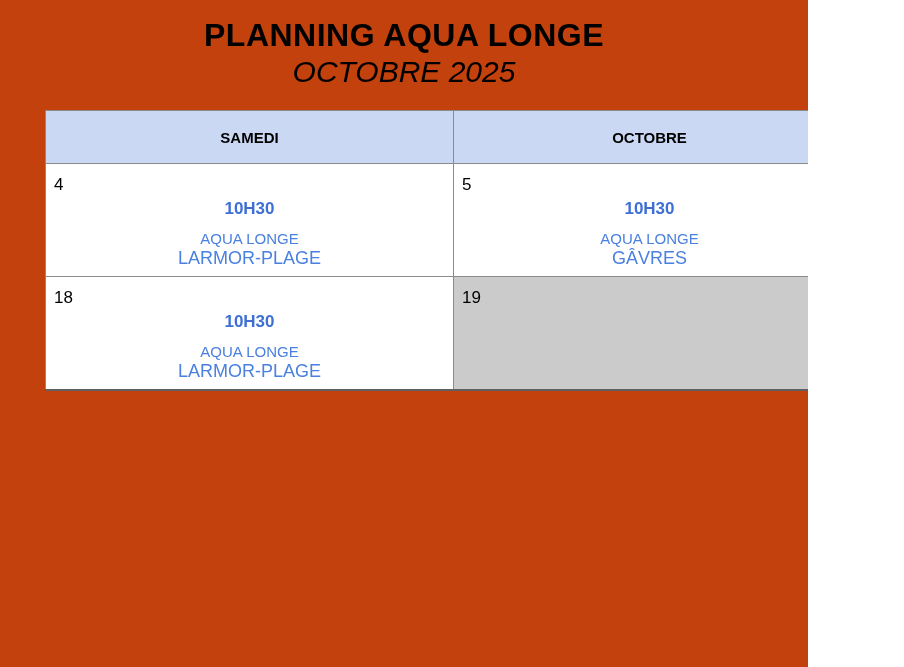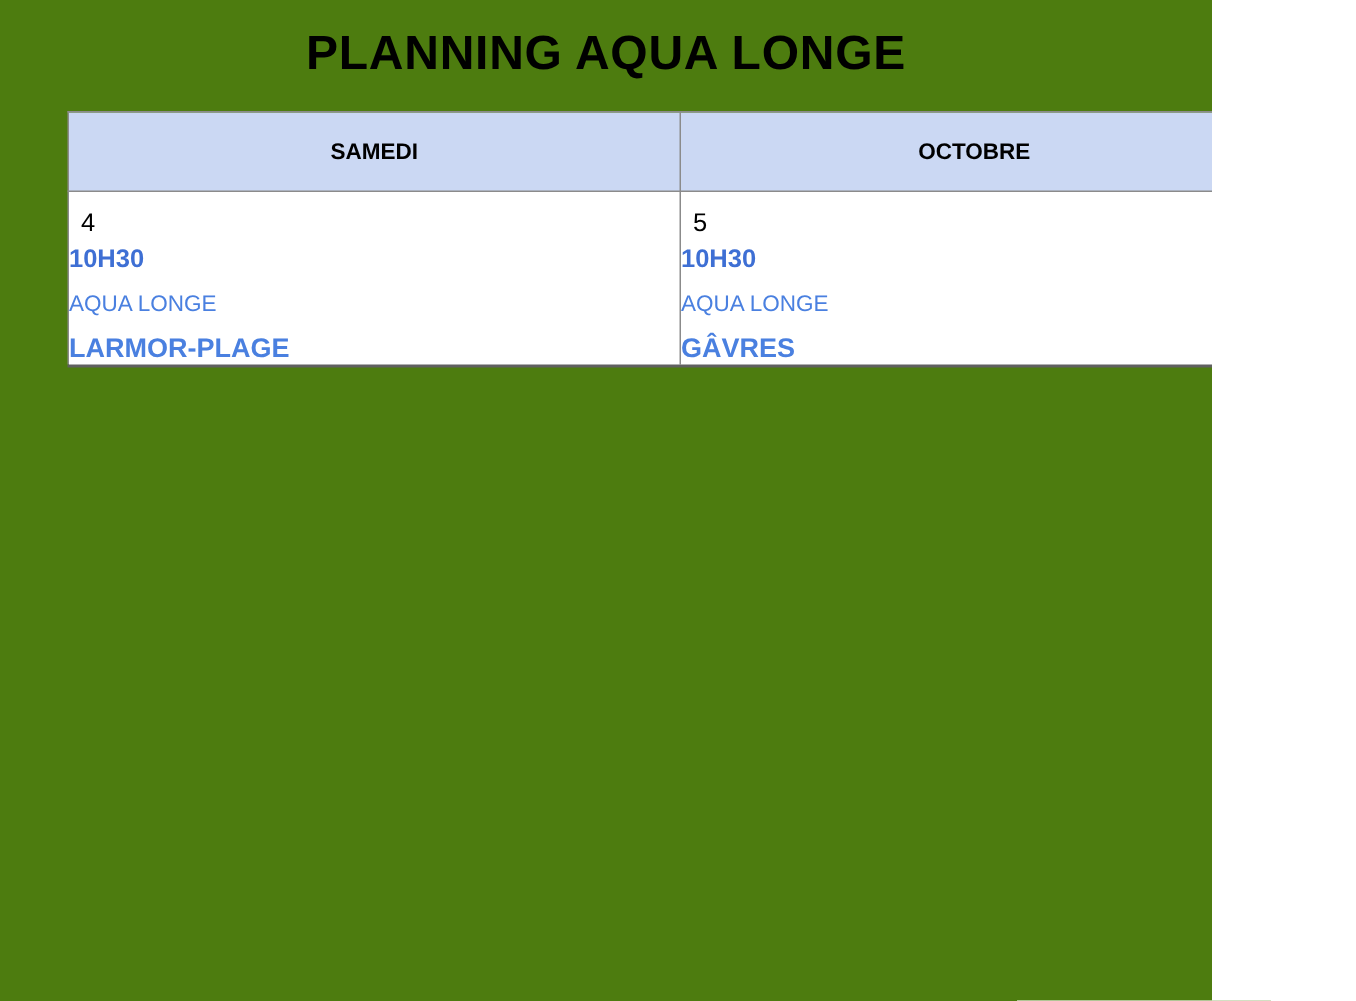--- a/index.html
+++ b/index.html
@@ -5,21 +5,21 @@
   html, body {
     margin: 0;
     padding: 0;
     background: #ffffff;
     font-family: "Liberation Sans", "DejaVu Sans", sans-serif;
   }
   .page {
     position: relative;
     width: 808px;
     height: 667px;
-    background: #4d7c0f;
+    background: #c2410c;
     overflow: hidden;
   }
   .title-block {
     padding-top: 16px;
     text-align: center;
   }
   .title {
     font-size: 32px;
     font-weight: bold;
     color: #000000;
@@ -67,49 +67,50 @@
     border-bottom: 2px solid #606060;
   }
   .day-num {
     font-size: 17px;
     color: #000000;
     text-align: left;
     padding: 11px 0 0 8px;
     line-height: 20px;
   }
   .session {
+    text-align: center;
   }
   .session .time {
     margin-top: 4px;
     font-size: 17px;
     font-weight: bold;
     color: #3e6fd4;
     line-height: 20px;
   }
   .session .activity {
     margin-top: 12px;
     font-size: 15px;
     color: #4a80e0;
     line-height: 15px;
   }
   .session .location {
-    margin-top: 11px;
+    margin-top: 1px;
     font-size: 18px;
     color: #4a80e0;
     line-height: 22px;
-    font-weight: bold;
   }
 </style>
 </head>
 <body>
 
 <div class="page">
 
   <div class="title-block">
     <div class="title">PLANNING AQUA LONGE</div>
+    <div class="subtitle">OCTOBRE 2025</div>
   </div>
 
   <table class="planning">
     <colgroup>
       <col class="col-samedi">
       <col class="col-dimanche">
     </colgroup>
     <thead>
       <tr>
         <th>SAMEDI</th>
@@ -128,16 +129,29 @@
         </td>
         <td>
           <div class="day-num">5</div>
           <div class="session">
             <div class="time">10H30</div>
             <div class="activity">AQUA LONGE</div>
             <div class="location">GÂVRES</div>
           </div>
         </td>
       </tr>
+      <tr>
+        <td>
+          <div class="day-num">18</div>
+          <div class="session">
+            <div class="time">10H30</div>
+            <div class="activity">AQUA LONGE</div>
+            <div class="location">LARMOR-PLAGE</div>
+          </div>
+        </td>
+        <td class="muted">
+          <div class="day-num">19</div>
+        </td>
+      </tr>
     </tbody>
   </table>
 
 </div>
 
 </body></html>

